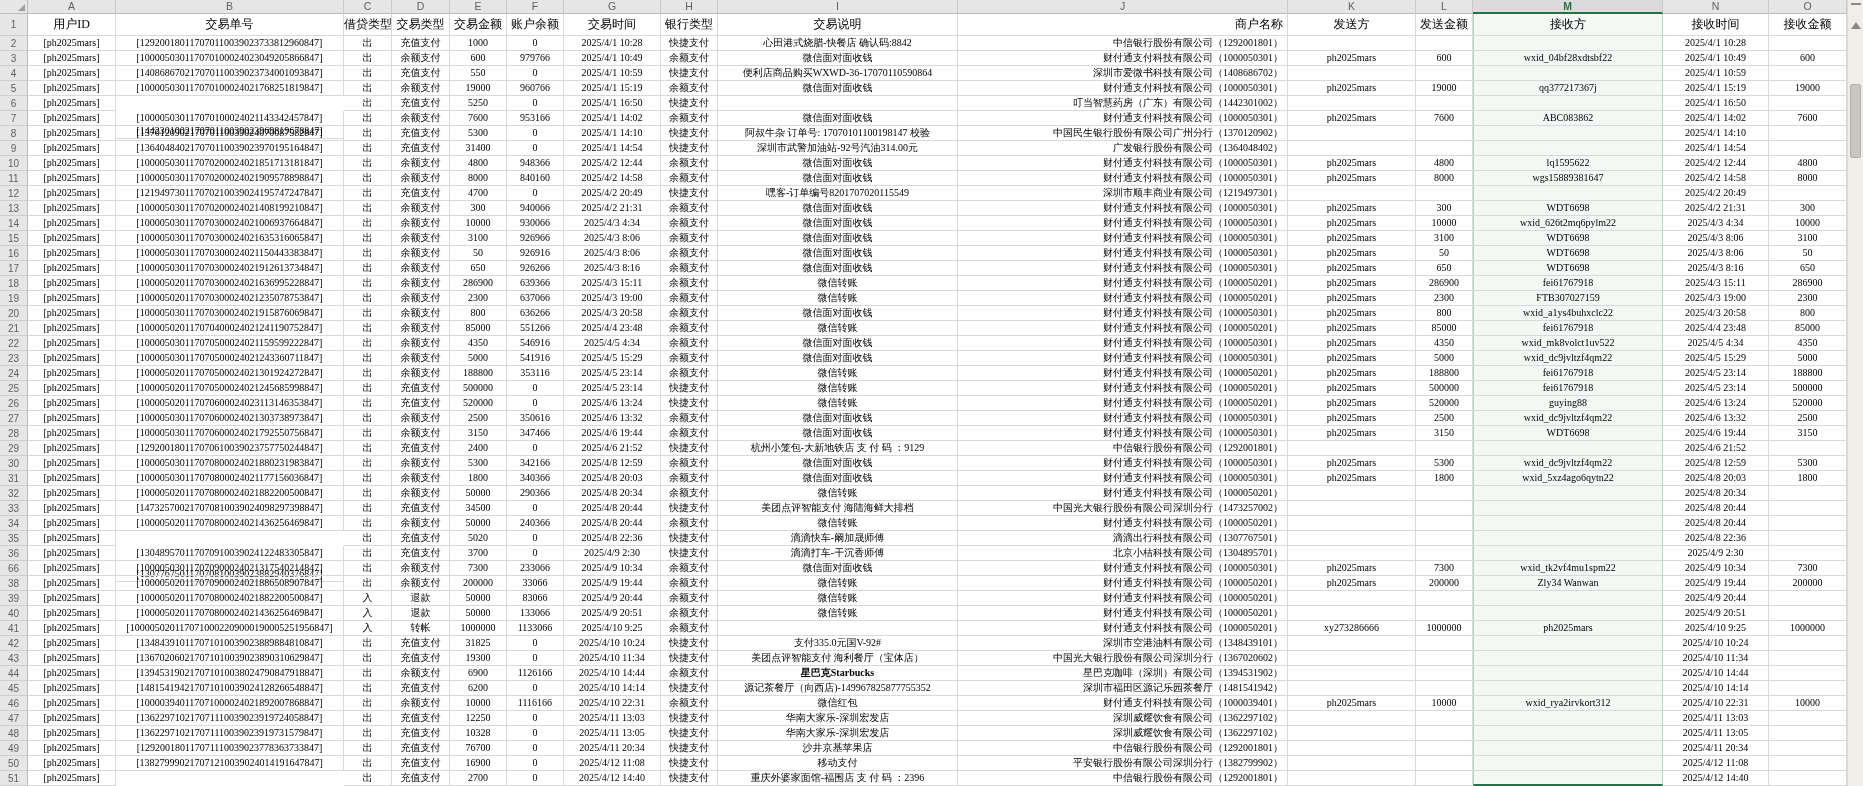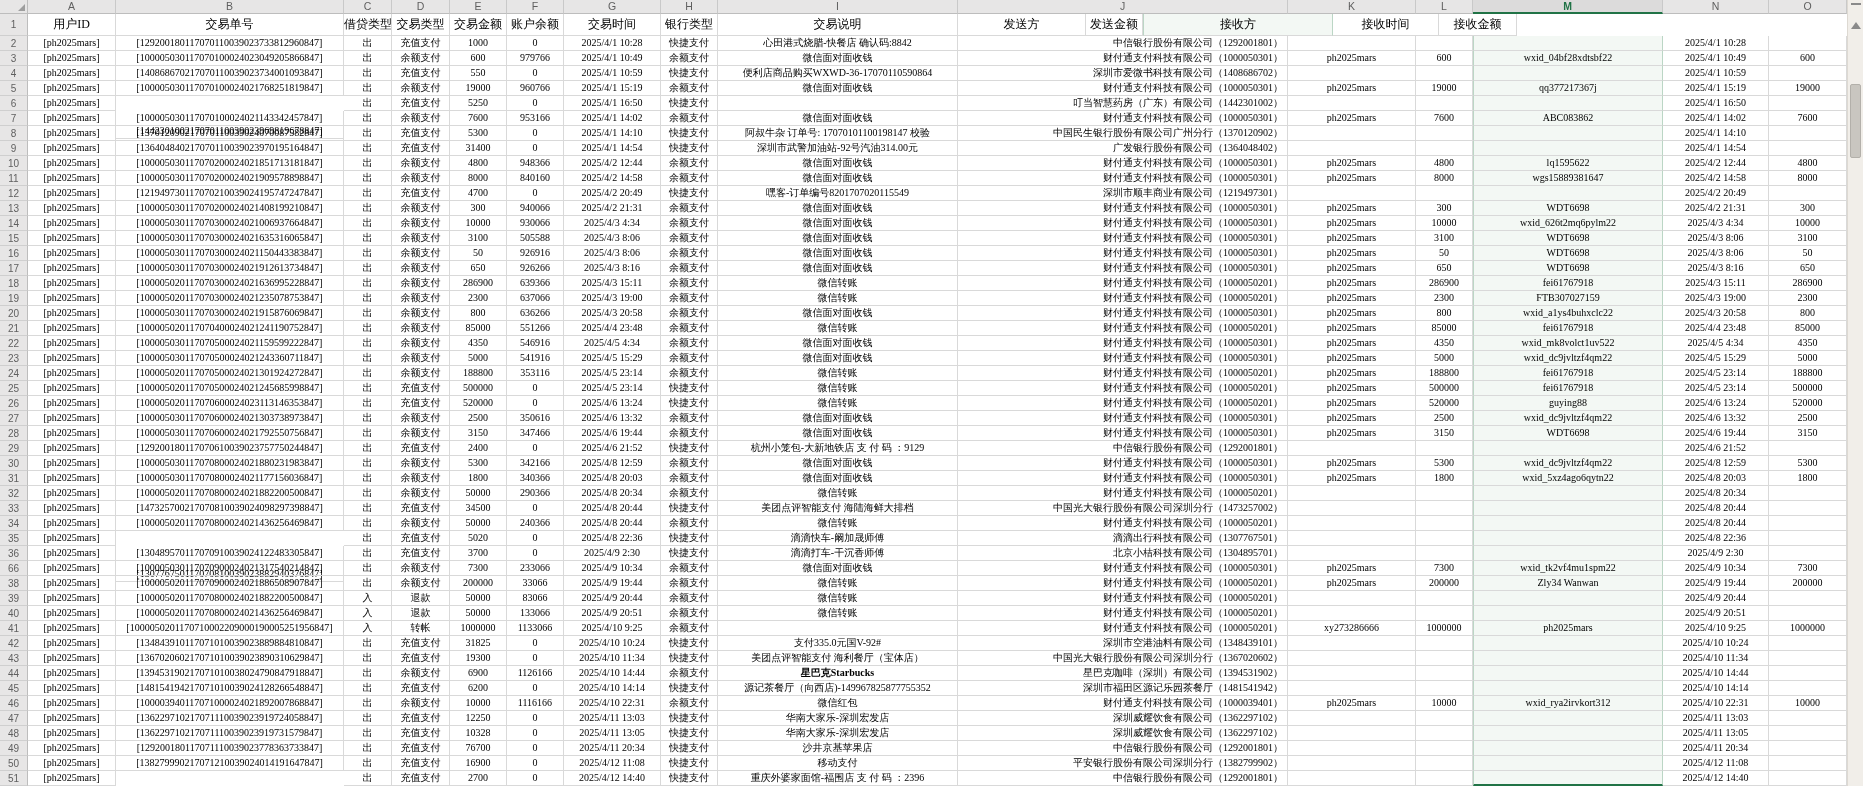--- a/index.html
+++ b/index.html
@@ -75,20 +75,21 @@
         <div class="rownum">1</div>
         <div class="cell col-A" style="width: 88px;">用户ID</div>
         <div class="cell col-B" style="width: 228px;">交易单号</div>
         <div class="cell col-C" style="width: 48px;">借贷类型</div>
         <div class="cell col-D" style="width: 58px;">交易类型</div>
         <div class="cell col-E" style="width: 57px;">交易金额</div>
         <div class="cell col-F" style="width: 57px;">账户余额</div>
         <div class="cell col-G" style="width: 97px;">交易时间</div>
         <div class="cell col-H" style="width: 57px;">银行类型</div>
         <div class="cell col-I" style="width: 240px;">交易说明</div>
+        <div class="cell col-J" style="width: 330px;">商户名称</div>
         <div class="cell col-K" style="width: 128px;">发送方</div>
         <div class="cell col-L" style="width: 57px;">发送金额</div>
         <div class="cell col-M selcol" style="width: 190px;">接收方</div>
         <div class="cell col-N" style="width: 106px;">接收时间</div>
         <div class="cell col-O" style="width: 78px;">接收金额</div>
       </div>
       <div class="row">
         <div class="rownum">2</div>
         <div class="cell col-A" style="width: 88px;">[ph2025mars]</div>
         <div class="cell col-B" style="width: 228px;">[129200180117070110039023733812960847]</div>
@@ -322,21 +323,21 @@
         <div class="cell col-N" style="width: 106px;">2025/4/3 4:34</div>
         <div class="cell col-O" style="width: 78px;">10000</div>
       </div>
       <div class="row">
         <div class="rownum">15</div>
         <div class="cell col-A" style="width: 88px;">[ph2025mars]</div>
         <div class="cell col-B" style="width: 228px;">[100005030117070300024021635316065847]</div>
         <div class="cell col-C" style="width: 48px;">出</div>
         <div class="cell col-D" style="width: 58px;">余额支付</div>
         <div class="cell col-E" style="width: 57px;">3100</div>
-        <div class="cell col-F" style="width: 57px;">505588</div>
+        <div class="cell col-F" style="width: 57px;">926966</div>
         <div class="cell col-G" style="width: 97px;">2025/4/3 8:06</div>
         <div class="cell col-H" style="width: 57px;">余额支付</div>
         <div class="cell col-I" style="width: 240px;">微信面对面收钱</div>
         <div class="cell col-J" style="width: 330px;">财付通支付科技有限公司（1000050301）</div>
         <div class="cell col-K" style="width: 128px;">ph2025mars</div>
         <div class="cell col-L" style="width: 57px;">3100</div>
         <div class="cell col-M selcol" style="width: 190px;">WDT6698</div>
         <div class="cell col-N" style="width: 106px;">2025/4/3 8:06</div>
         <div class="cell col-O" style="width: 78px;">3100</div>
       </div>

